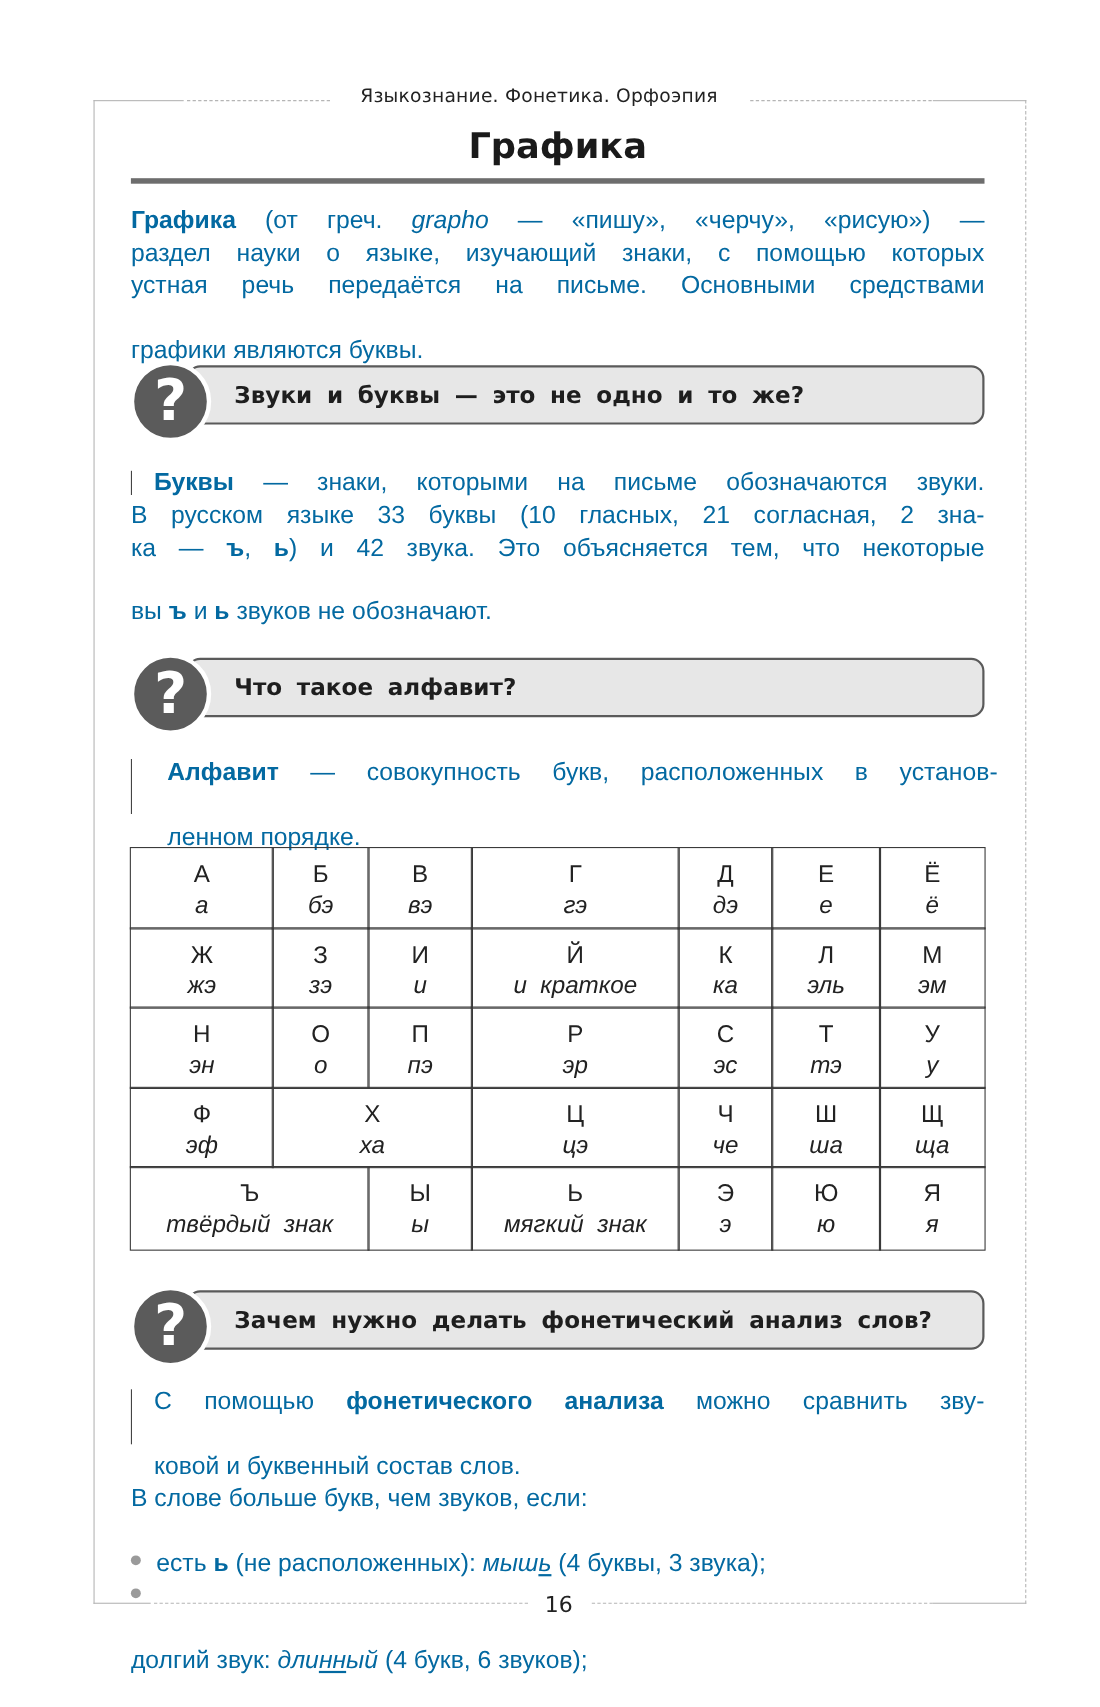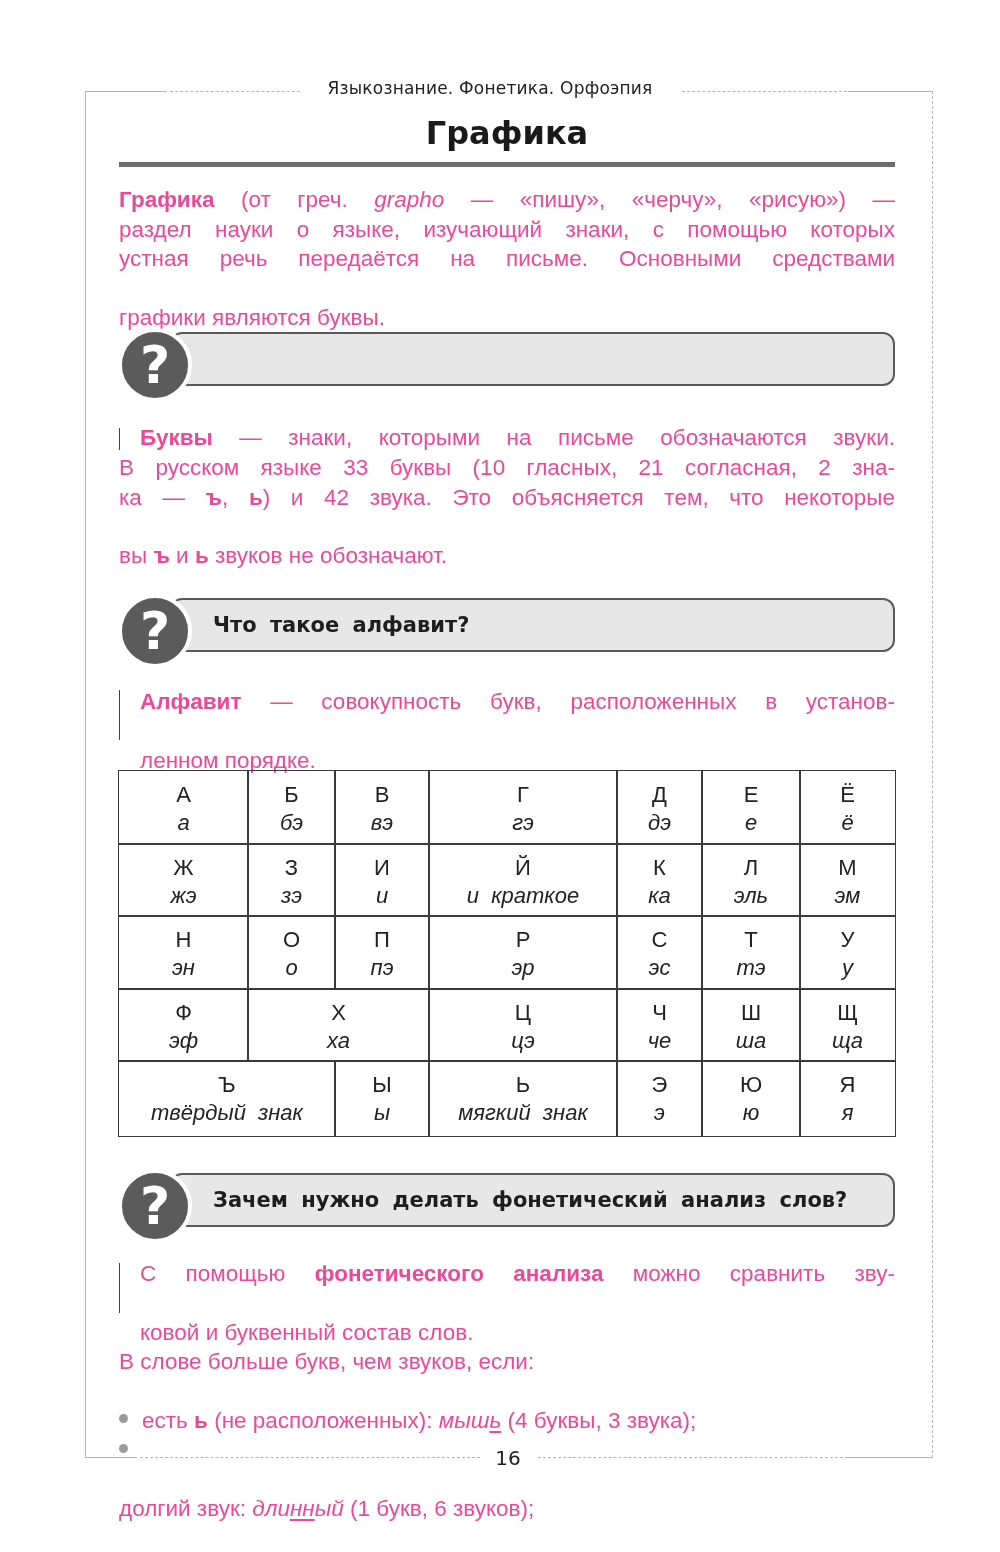--- a/index.html
+++ b/index.html
@@ -22,31 +22,31 @@
   .running-head { left:300px; width:380px; top:78px; text-align:center;
     font-family:"DejaVu Sans", sans-serif; font-size:17px; color:#222; letter-spacing:0.2px; }
   .page-number { left:470px; width:76px; top:1446px; text-align:center;
     font-family:"DejaVu Sans", sans-serif; font-size:20px; color:#222; }
 
   .title { left:119px; width:776px; top:114px; text-align:center;
     font-family:"DejaVu Sans", sans-serif; font-weight:bold; font-size:32px; color:#1a1a1a; }
   .title-rule { left:119px; top:162px; width:776px; height:5px; background:#6d6d6d; }
 
   .para { left:119px; width:776px; font-size:22.5px; line-height:29.5px;
-          text-align:justify; color:#ec4899; }
+          text-align:justify; color:#0369a1; }
   .para .line { display:block; text-align:justify; text-align-last:justify; white-space:nowrap; }
   .para .line.last { text-align-last:left;margin-top:29px; }
   .para b { font-weight:bold; }
   .para i { font-style:italic; }
   .u { text-decoration:underline; text-underline-offset:3px; }
 
   .intro { top:185px; }
   .sec1 { top:423px; left:140px; width:755px; }
   .sec1b { top:453px; }
-  .sec2 { top:687px; left:140px; width:755px; }
+  .sec2 { top:687px; left:152px; width:755px; }
   .sec3 { top:1259px; left:140px; width:755px; }
   .sec3b { top:1318px; }
 
   .side-bar { left:119px; width:0; border-left:1.5px solid #444; }
 
   
   .qbox { left:130px; width:765px; height:56px; }
   .qbox .pill { position:absolute; left:40px; top:0; right:0; height:54px;
      background:#e7e7e7; border:2.5px solid #5a5a5a; border-radius:12px; box-sizing:border-box; }
   .qbox .circle { position:absolute; left:-8px; top:-4px; width:66px; height:66px; border-radius:50%;
@@ -90,20 +90,21 @@
   <span class="line">раздел науки о языке, изучающий знаки, с помощью которых</span>
   <span class="line">устная речь передаётся на письме. Основными средствами</span>
   <span class="line last">графики являются буквы.</span>
 </div>
 
 <div class="abs qbox" style="top:332px">
   <div class="pill"></div>
   <div class="circle">
       <span>?</span>
     </div>
+  <div class="qtext">Звуки и буквы — это не одно и то же?</div>
 </div>
 
 <div class="abs side-bar" style="top:428px;height:22px"></div>
 <div class="abs para sec1">
   <span class="line"><b>Буквы</b><span> — знаки, которыми на письме обозначаются звуки.</span></span>
 </div>
 <div class="abs para sec1b">
   <span class="line">В русском языке 33 буквы (10 гласных, 21 согласная, 2 зна-</span>
   <span class="line"><span>ка — </span><b>ъ</b><span>, </span><b>ь</b><span>) и 42 звука. Это объясняется тем, что некоторые</span></span>
   <span class="line last"><span>вы </span><b>ъ</b><span> и </span><b>ь</b><span> звуков не обозначают.</span></span>
@@ -268,16 +269,16 @@
 
 <div class="abs side-bar" style="top:1263px;height:50px"></div>
 <div class="abs para sec3">
   <span class="line"><span>С помощью </span><b>фонетического анализа</b><span> можно сравнить зву-</span></span>
   <span class="line last">ковой и буквенный состав слов.</span>
 </div>
 <div class="abs para sec3b">
   <span class="line last">В слове больше букв, чем звуков, если:</span>
   <span class="line last"><span class="bullet"></span><span>есть </span><b>ь</b><span> (не расположенных): </span><i><span>мыш</span><span class="u">ь</span></i><span> (4 буквы, 3 звука);</span></span>
   <span class="line"><span class="bullet"></span></span>
-  <span class="line last"><span>долгий звук: </span><i><span>дли</span><span class="u">нн</span><span>ый</span></i><span> (1 букв, 6 звуков);</span></span>
+  <span class="line last"><span>долгий звук: </span><i><span>дли</span><span class="u">нн</span><span>ый</span></i><span> (4 букв, 6 звуков);</span></span>
 </div>
 
 <div class="abs page-number">16</div>
 
 </body></html>

